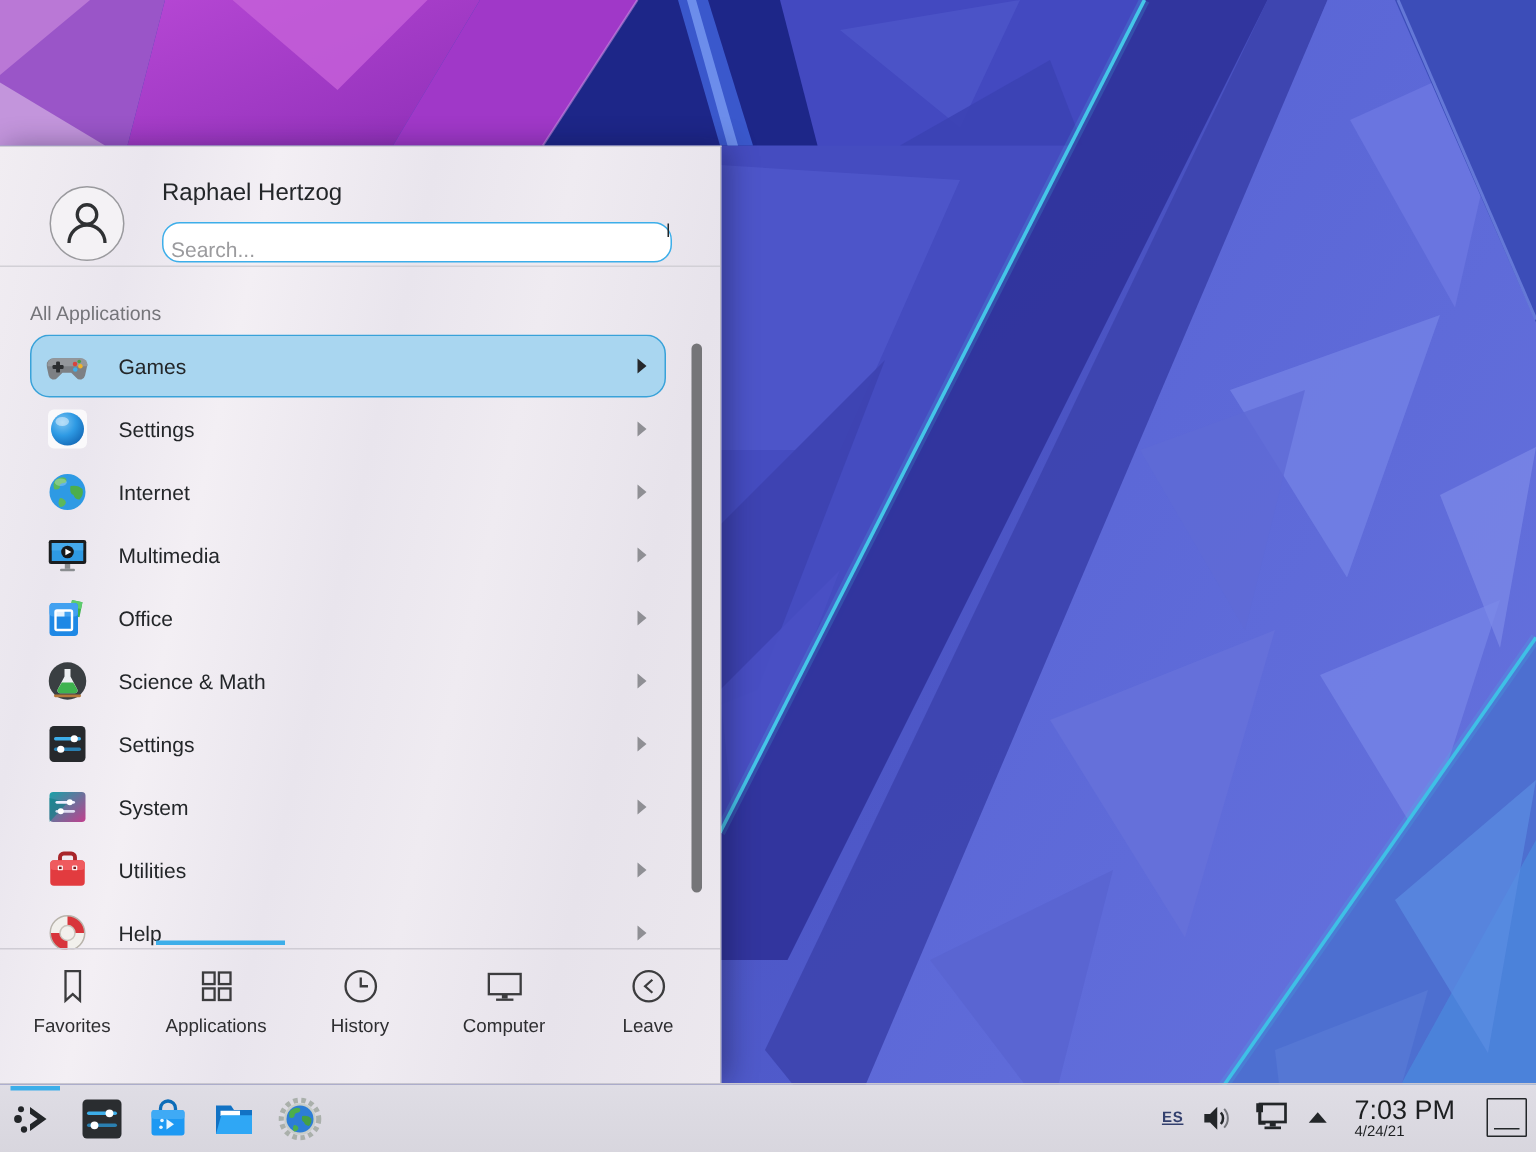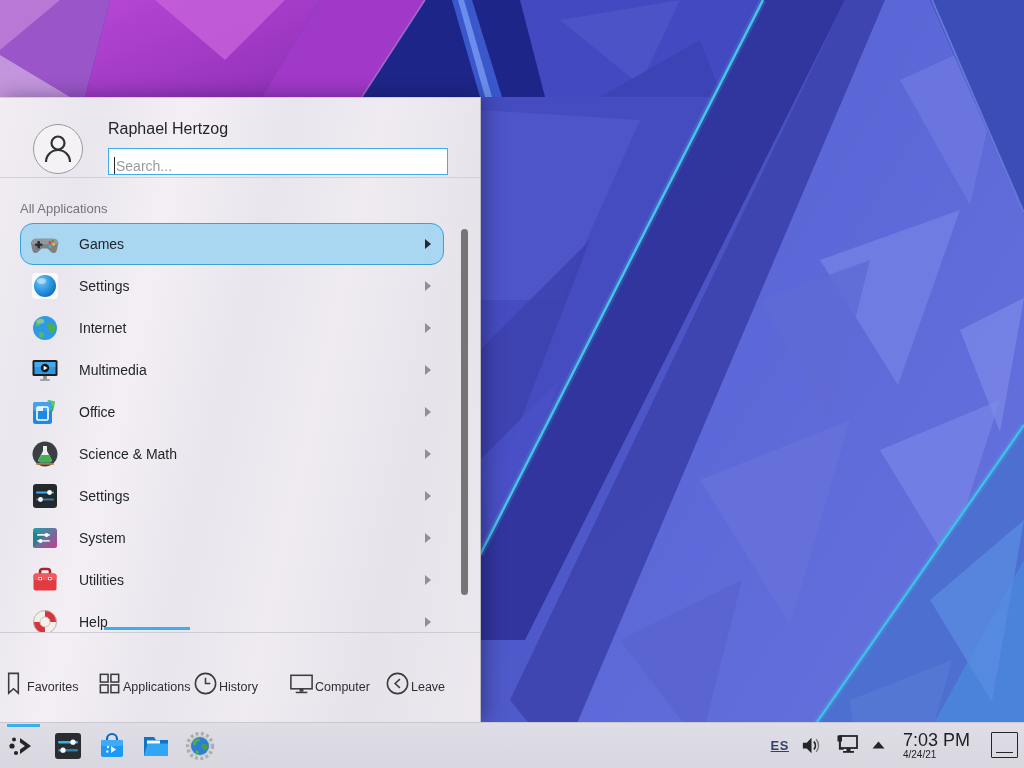--- a/index.html
+++ b/index.html
@@ -13,61 +13,61 @@
   .taskbar {
     position:absolute; left:0; bottom:0; width:1024px; height:46px;
     background:linear-gradient(#dfdde5,#d8d6de);
     border-top:1px solid #c9c7cf;
     display:flex; align-items:center; z-index:30;
   }
   .tb-launcher { position:relative; width:46px; height:46px; display:flex; align-items:center; justify-content:center; cursor:pointer; }
   .tb-launcher .active-strip { position:absolute; top:1px; left:7px; width:33px; height:3px; background:#3daee9; }
   .tb-icon { width:44px; height:46px; display:flex; align-items:center; justify-content:center; cursor:pointer; }
   .tray { margin-left:auto; display:flex; align-items:center; gap:11px; padding-right:6px; }
-  .kbd-layout { font-size:13px; font-weight:bold; color:#33406e; letter-spacing:.5px;text-decoration:underline; }
+  .kbd-layout { font-size:10px; font-weight:bold; color:#33406e; letter-spacing:.5px;text-decoration:underline; }
   .clock { text-align:left; color:#1d1f21; line-height:1.05; margin-left:6px; }
   .clock .time { font-size:18px; }
   .clock .date { font-size:10px; }
   .show-desktop { width:27px; height:26px; border:1.6px solid #232629; border-radius:1px; position:relative; margin-left:10px; background:transparent; cursor:pointer; }
   .show-desktop:after { content:""; position:absolute; left:4px; right:4px; bottom:4px; height:1.6px; background:#232629; }
 
   
   .popup {
     position:absolute; left:0; top:97px; width:481px; height:625px; z-index:20;
     background:linear-gradient(103deg,#f1edf2 0%, #eae6ee 16%, #f3eff4 30%, #e9e5ed 47%, #efebf1 62%, #e7e3eb 80%, #ece8ee 100%);
     border-right:1px solid #b9b7c1; border-top:1px solid #cfcdd5;
     box-shadow:4px 0 18px rgba(10,10,40,.38);
   }
   .pheader { position:absolute; left:0; top:0; width:100%; height:80px; border-bottom:1px solid #d2d0d6; }
   .avatar { position:absolute; left:33px; top:26px; width:50px; height:50px; border-radius:50%;
             border:1px solid #9a9a9e; background:#f4f2f5; display:flex; align-items:center; justify-content:center; }
   .user-name { position:absolute; left:108px; top:22px; font-size:16px; color:#232629; }
   .search-box { position:absolute; left:108px; top:50px; width:340px; height:27px;
-            background:#fff; border:1.5px solid #3daee9; border-radius:0; display:flex; align-items:flex-end; padding-left:5px; }
+            background:#fff; border:1.5px solid #3daee9; border-radius:12px; display:flex; align-items:flex-end; padding-left:5px;flex-direction:column; }
   .search-box input { border:none; outline:none; width:100%; font-size:14px; color:#232629; font-family:"Liberation Sans",sans-serif; background:transparent; }
   .search-box input::placeholder { color:#9b9b9e; }
   .caret-bar { width:1px; height:17px; background:#232629; margin-right:1px; }
 
   .section-label { position:absolute; left:20px; top:103px; font-size:13px; color:#75757a; }
 
   .menu-list { position:absolute; left:0; top:125px; width:100%; height:410px; overflow:hidden; }
   .menu-item { position:relative; height:42px; margin:0 36px 0 20px; display:flex; align-items:center;
                border:1px solid transparent; border-radius:13px; cursor:pointer; }
   .menu-item.active { background:#a9d6f0; border-color:#39a2d9; }
   .mi-icon { width:28px; height:28px; margin-left:10px; flex:0 0 28px; }
   .mi-label { margin-left:20px; font-size:14px; color:#232629; }
   .mi-arrow { position:absolute; right:12px; width:0; height:0;
               border-left:6px solid #8f8f94; border-top:5px solid transparent; border-bottom:5px solid transparent; }
   .menu-item.active .mi-arrow { border-left-color:#26282b; }
 
   .scrollbar { position:absolute; right:12px; top:131px; width:7px; height:366px; border-radius:4px; background:#757578; }
 
   .tab-indicator { position:absolute; left:104px; top:529px; width:86px; height:3px; background:#3daee9; }
   .tabbar { position:absolute; left:0; top:534px; width:100%; height:91px; border-top:1px solid #cfccd4; display:flex; }
-  .tab { flex:1; display:flex; align-items:center; padding-top:11px; cursor:pointer; }
+  .tab { flex:1; display:flex; flex-direction:column; align-items:center; padding-top:11px; cursor:pointer; }
   .tab-label { margin-top:6px; font-size:12.5px; color:#2e2e31; }
 
   svg { display:block; }
 </style>
 </head>
 <body>
 
 <div class="wallpaper">
 <svg width="1024" height="768" viewBox="0 0 1024 768" preserveAspectRatio="none" aria-hidden="true">
   <defs>

